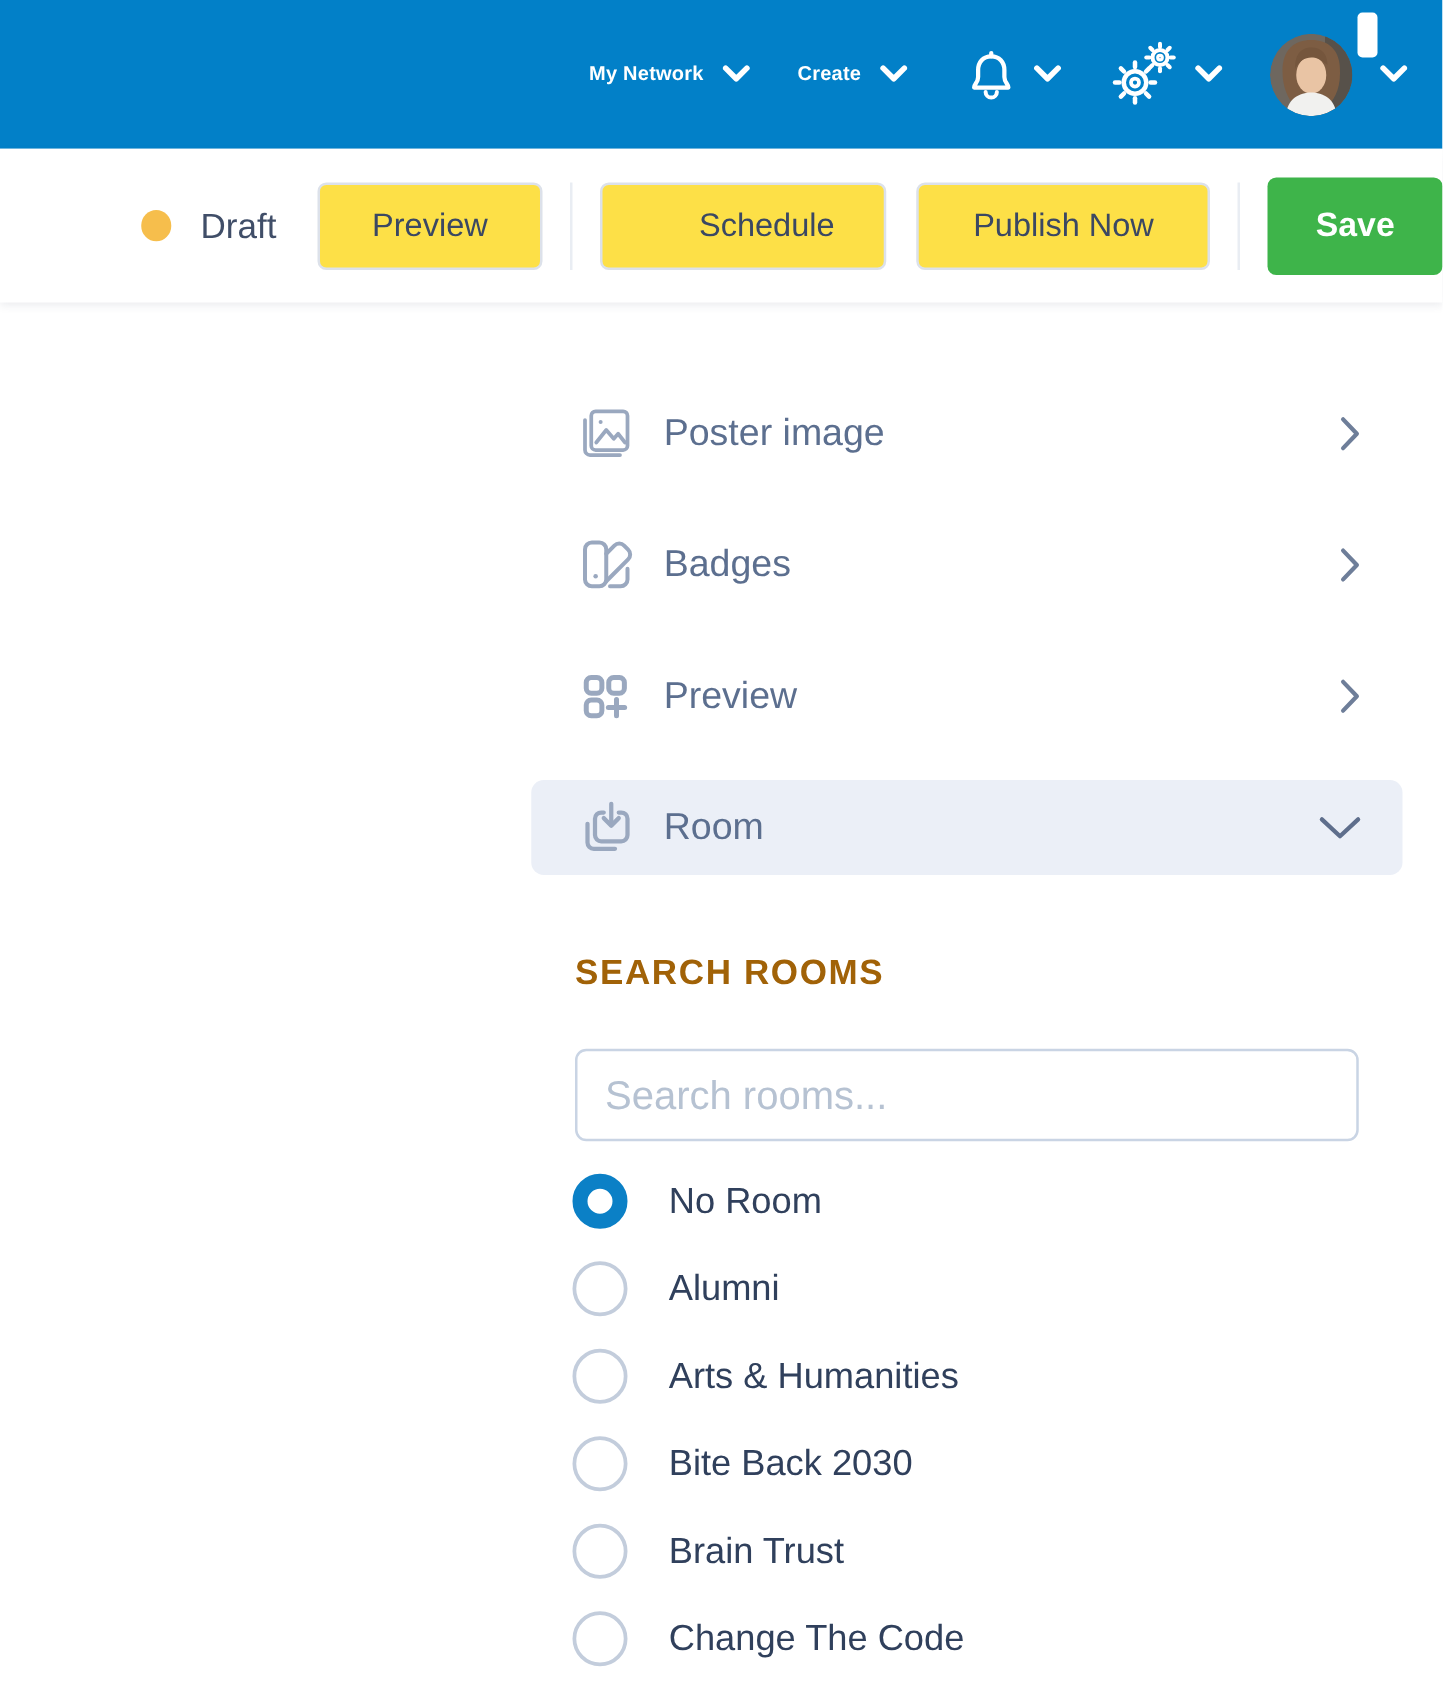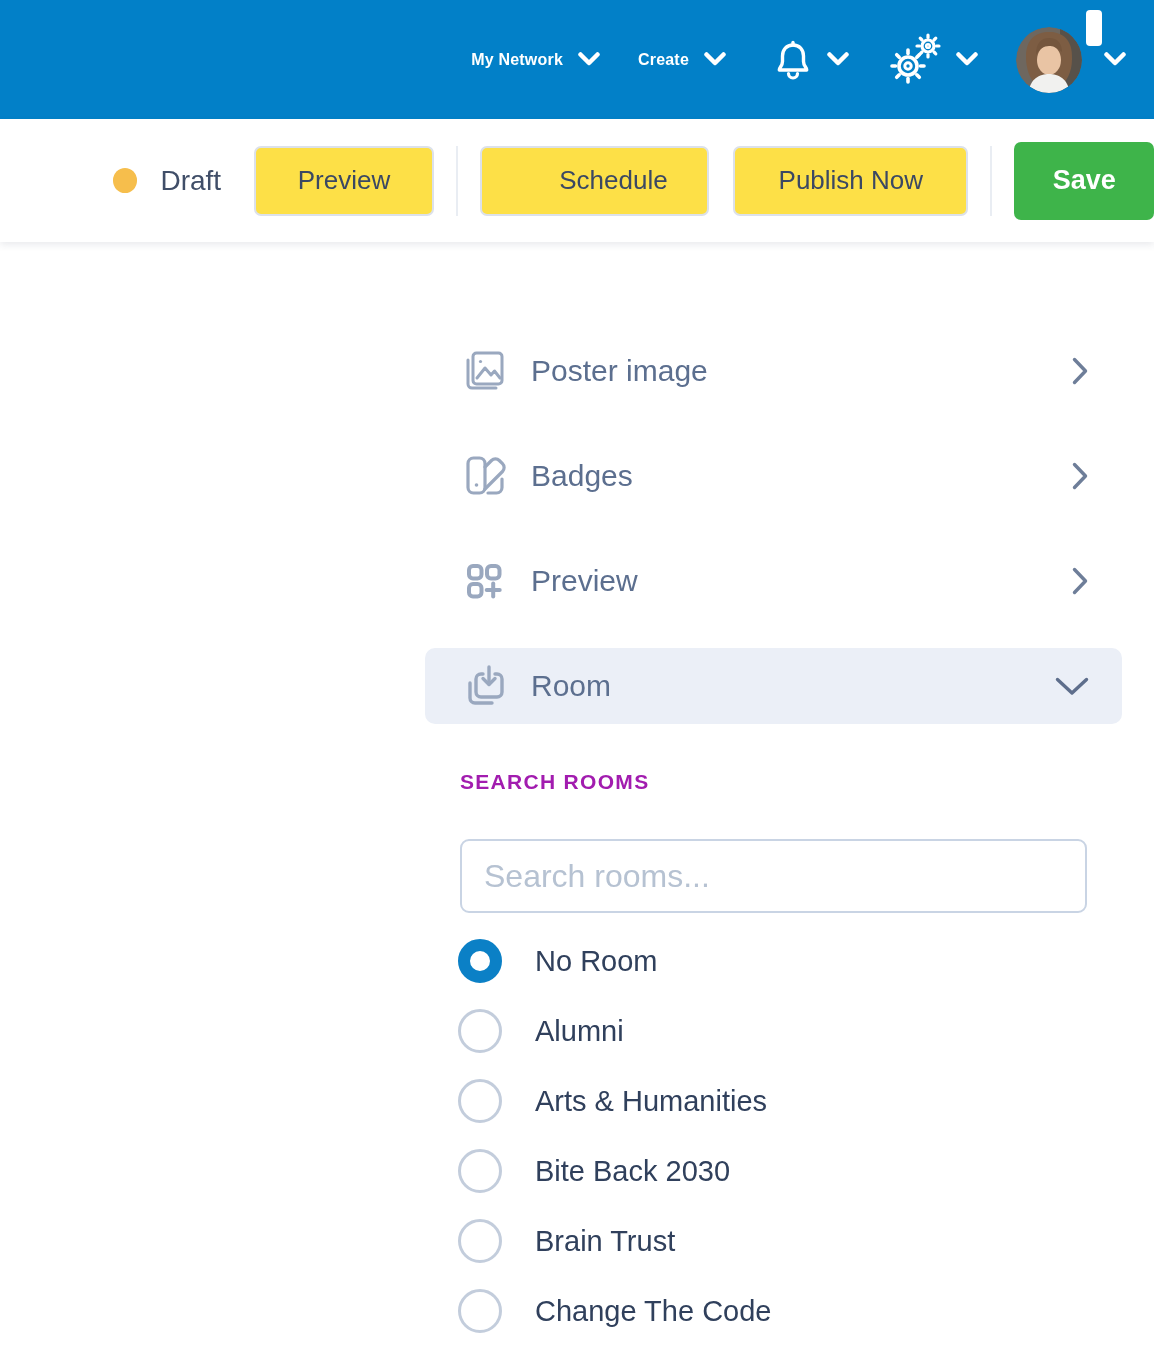--- a/index.html
+++ b/index.html
@@ -63,22 +63,22 @@
   .section-row {
     height: 76px; display: flex; align-items: center;
     padding: 0 33px 0 35px; border-radius: 10px; margin-bottom: 29px; cursor: pointer;
   }
   .section-row.expanded { background: #EBEFF7; }
   .section-icon { width: 48px; height: 48px; margin-right: 23px; flex: 0 0 auto; }
   .section-label { font-size: 30px; color: #5C6F8F; flex: 1; }
   .chev-slot { display: flex; align-items: center; }
 
   .search-label {
-    margin-top: 46px; padding-left: 35px;
-    font-size: 21px; font-weight: 700; letter-spacing: 1.3px; color: #a21caf;
+    margin-top: 62px; padding-left: 35px;
+    font-size: 28px; font-weight: 700; letter-spacing: 1.3px; color: #a16207;
   }
   .search-wrap { margin-top: 45px; padding: 0 35px; }
   .search-input {
     width: 100%; height: 74px; border: 2px solid #C9D4E4; border-radius: 9px;
     font-family: "Liberation Sans", sans-serif;
     font-size: 32px; color: #46546F; padding: 0 22px; outline: none; background: #fff;
   }
   .search-input::placeholder { color: #B6C2D2; }
 
   .room-list { margin-top: 13px; }

